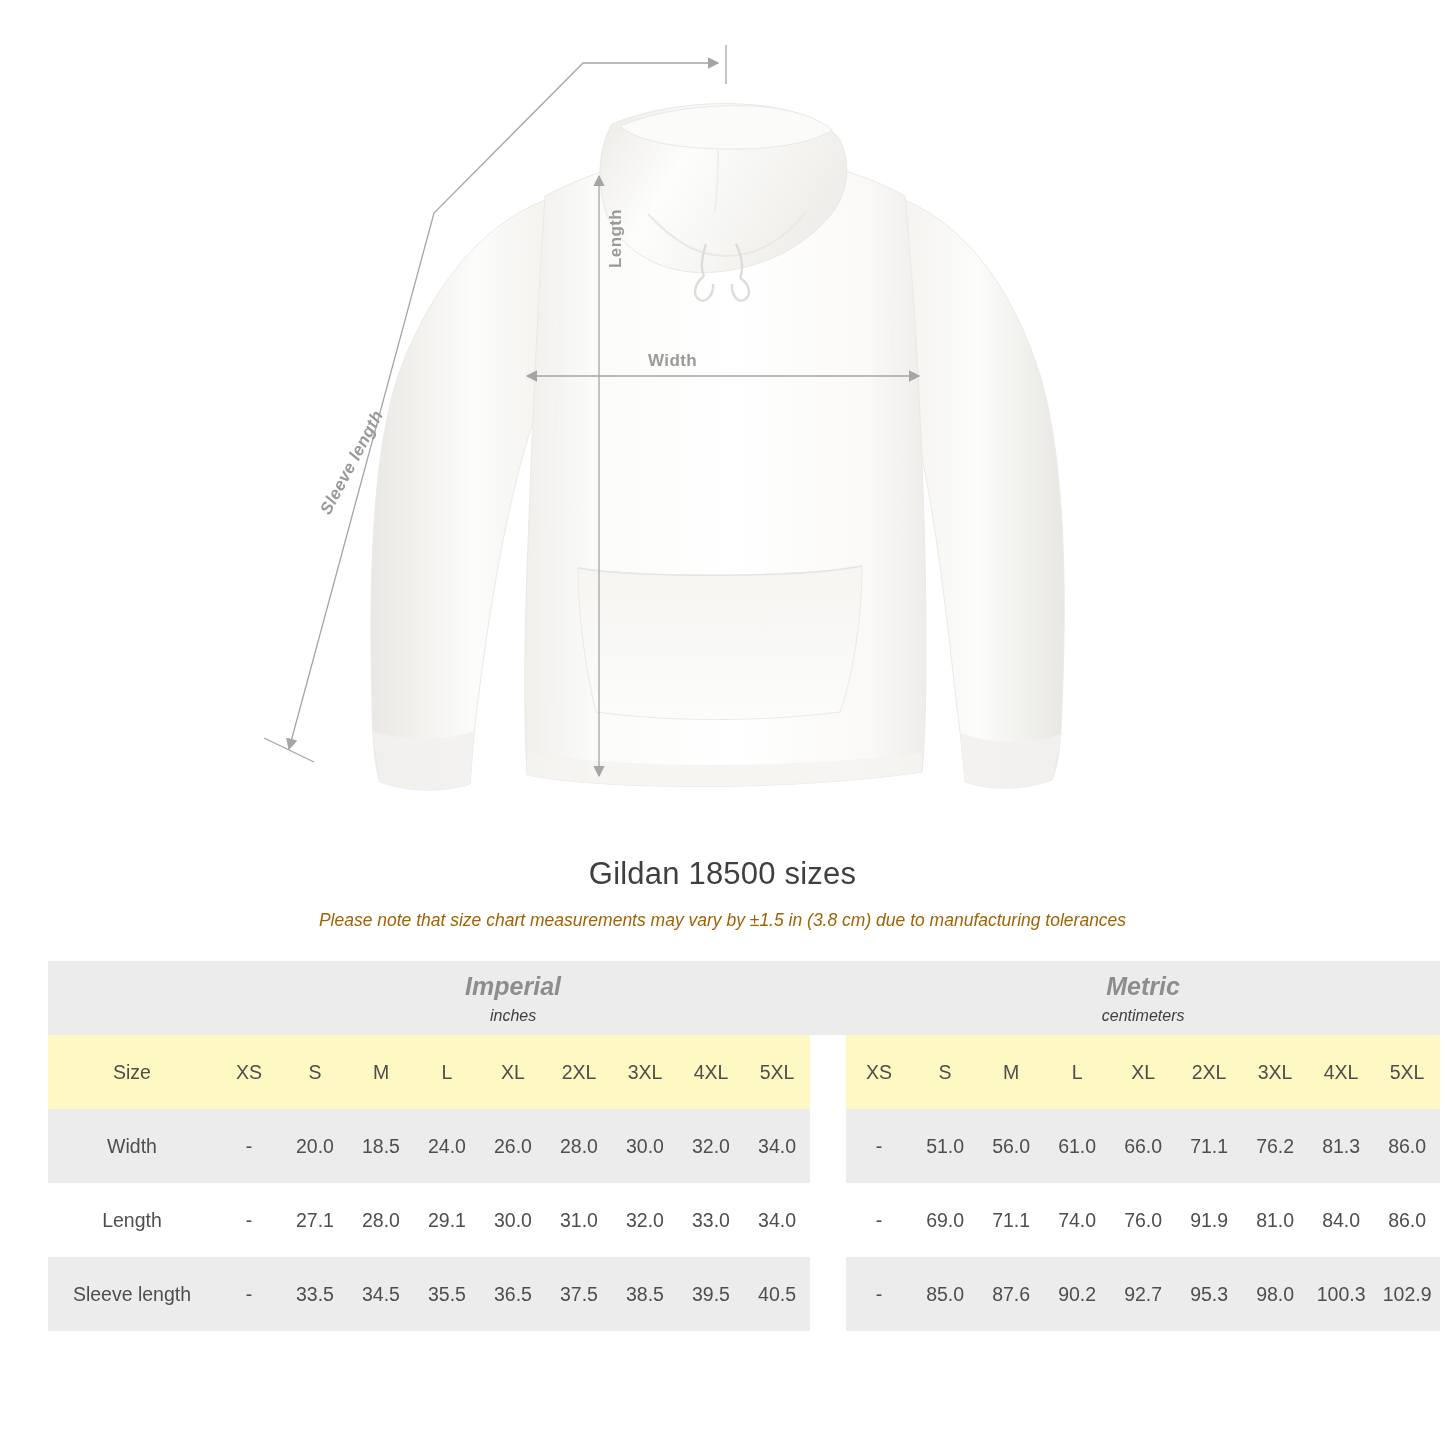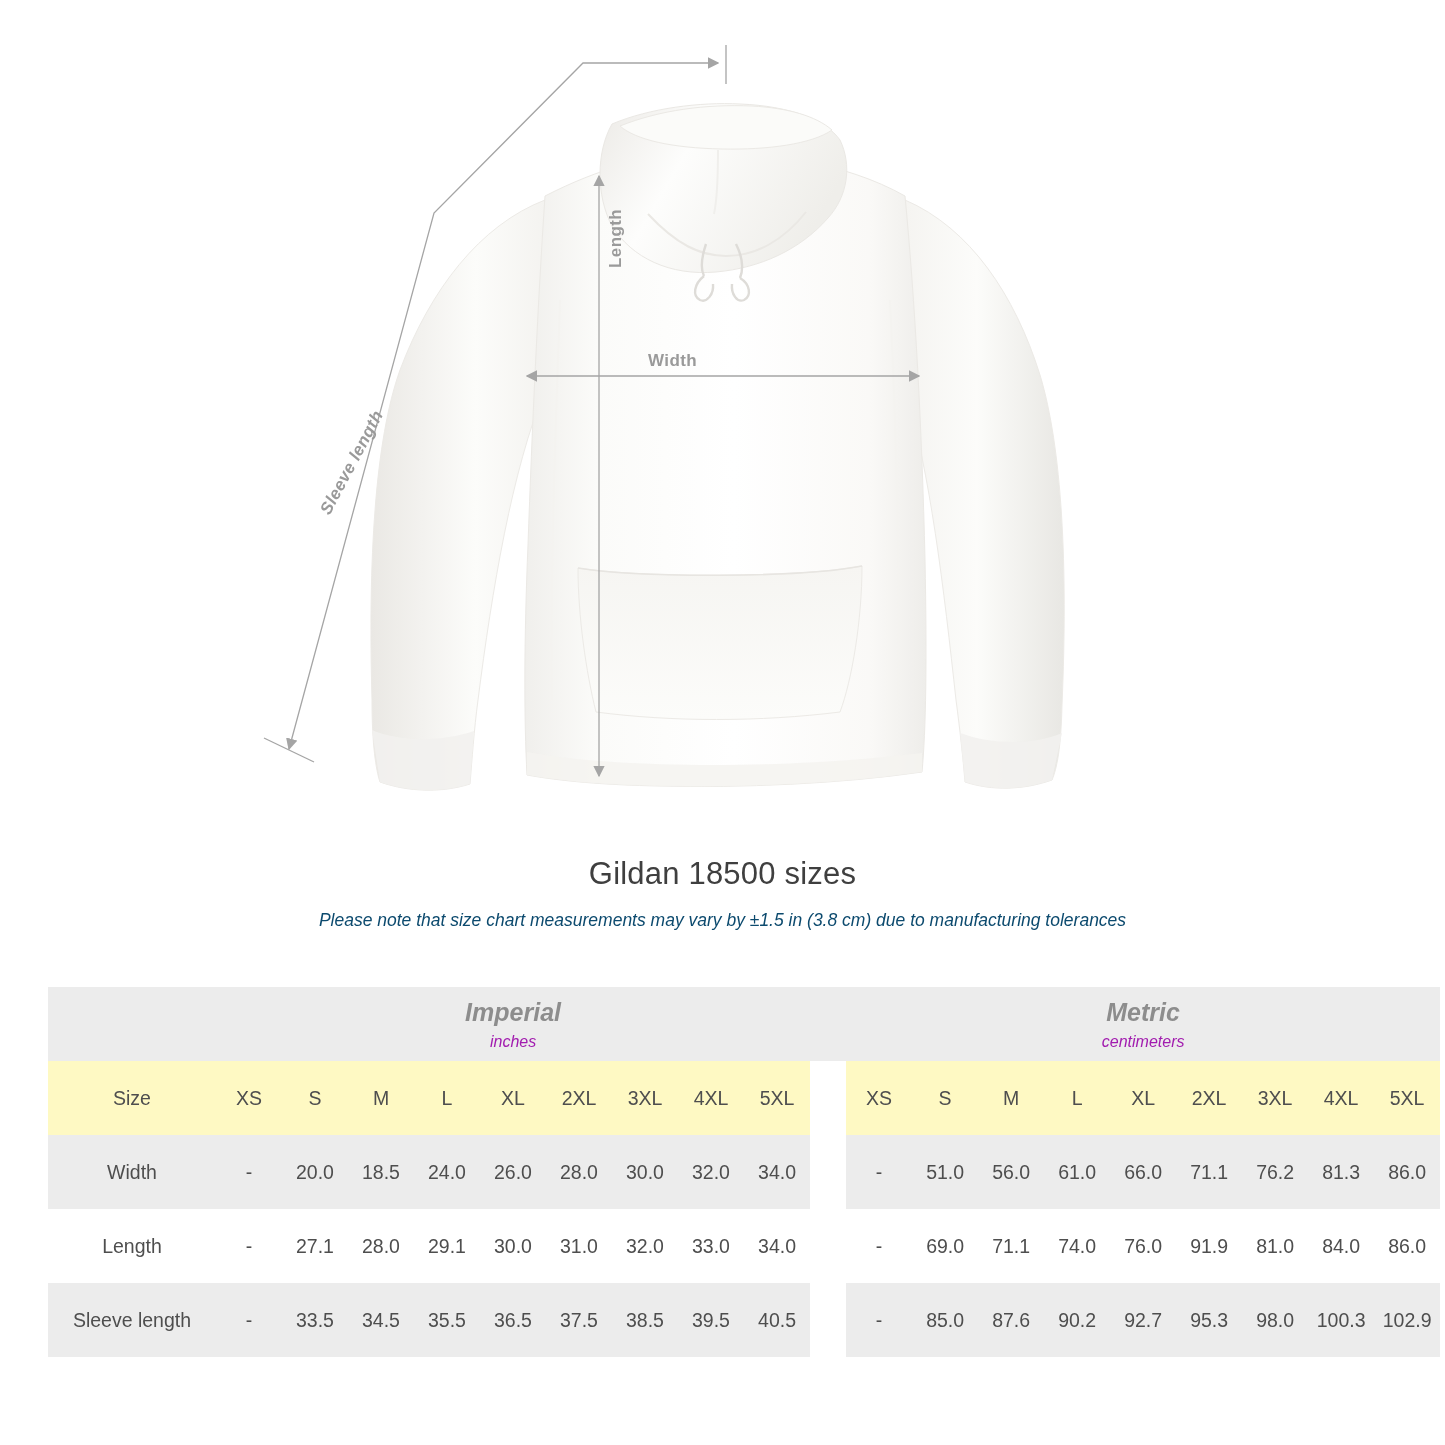--- a/index.html
+++ b/index.html
@@ -67,28 +67,28 @@
     font-weight: normal;
     color: #3f3f3f;
     margin: 0;
     padding-top: 26px;
     letter-spacing: 0.2px;
   }
   .subtitle {
     text-align: center;
     font-size: 17.5px;
     font-style: italic;
-    color: #0c4a6e;
+    color: #a16207;
     margin: 0;
     padding-top: 18px;
   }
 
   
   .table-wrap {
-    margin: 56px 48px 0 48px;
+    margin: 30px 48px 0 48px;
   }
   table.sizes {
     border-collapse: collapse;
     width: 1349px;
     table-layout: fixed;
   }
   table.sizes td, table.sizes th {
     border: none;
     text-align: center;
     font-size: 19.5px;
@@ -105,21 +105,21 @@
   .unit-head .u-main {
     font-size: 25px;
     font-style: italic;
     font-weight: bold;
     color: #8d8d8d;
     line-height: 1.2;
   }
   .unit-head .u-sub {
     font-size: 16px;
     font-style: italic;
-    color: #a21caf;
+    color: #404040;
     padding-top: 6px;
   }
   .row-head {
     background: #fef9c3;
   }
   .row-head td {
     font-weight: bold;
     color: #4a4a4a;
     font-size: 20px;
   }

